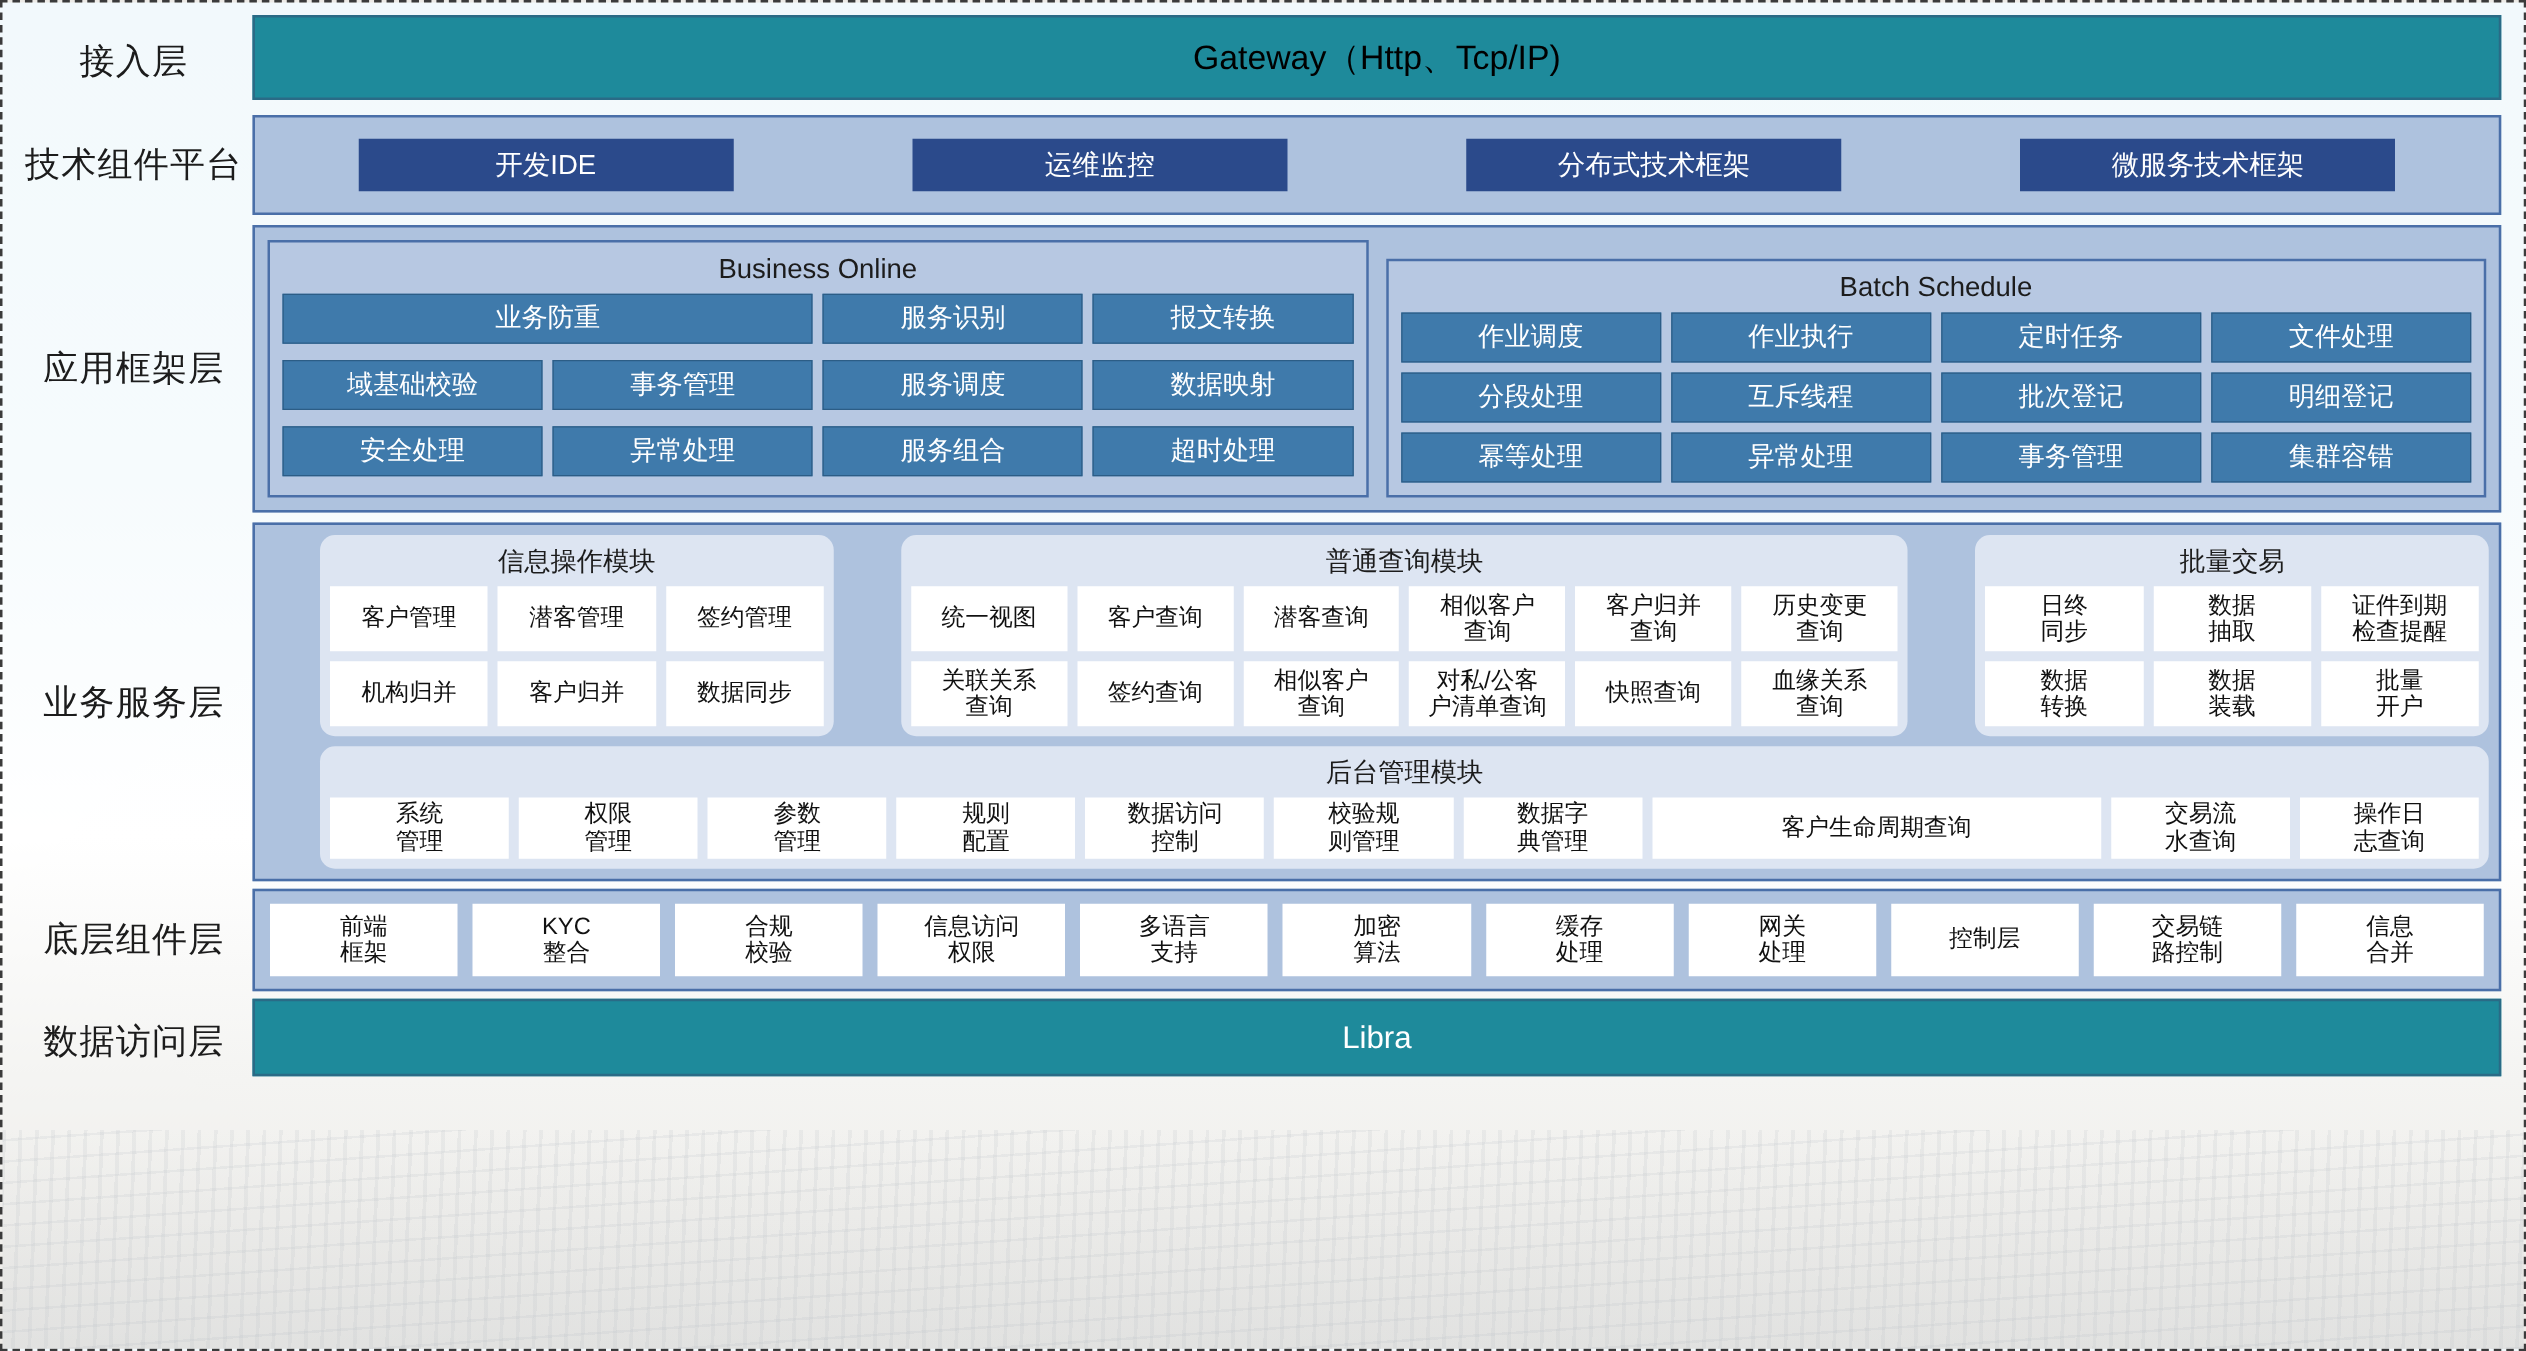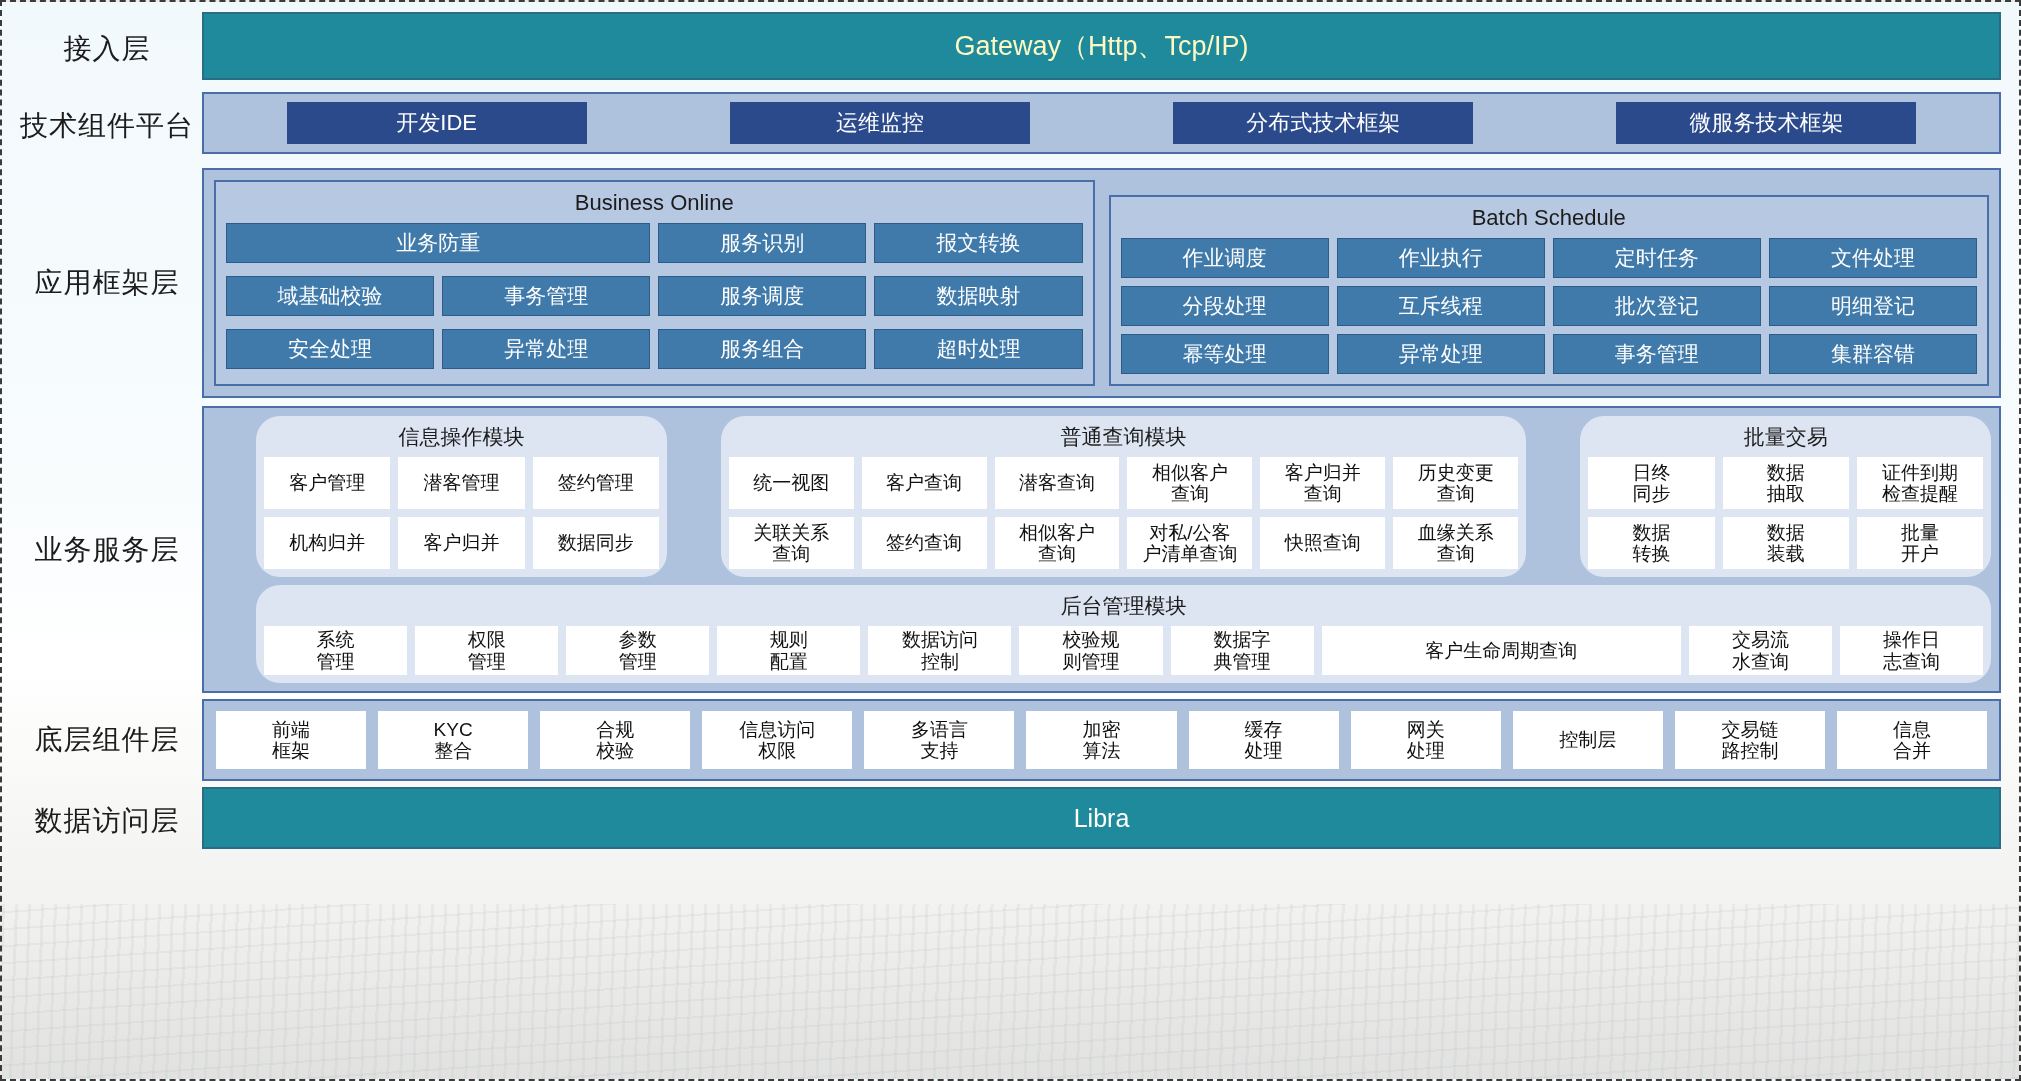--- a/index.html
+++ b/index.html
@@ -45,28 +45,28 @@
     letter-spacing: 1px;
     white-space: nowrap;
   }
   .body { flex: 1 1 auto; display: flex; }
 
   
   .gateway {
     flex: 1; height: 68px;
     background: #1e8a9b;
     border: 2px solid #2a6b86;
-    color: #fef9c3;
+    color: #000000;
     display: flex; align-items: center; justify-content: center;
     font-size: 27px;
   }
 
   
   .techband {
-    flex: 1; height: 62px;
+    flex: 1; height: 80px;
     background: #aec2de;
     border: 2px solid #4a6fa8;
     display: flex; align-items: center; justify-content: space-around;
     padding: 0 28px;
     gap: 34px;
   }
   .techbox {
     flex: 1 1 0; height: 42px;
     background: #2b4a8b;
     color: #fff;
@@ -113,21 +113,21 @@
     flex: 1;
     background: #aec2de;
     border: 2px solid #4a6fa8;
     display: flex; flex-direction: column;
     gap: 8px;
     padding: 8px;
   }
   .svcrow { display: flex; gap: 10px; flex: 1; }
   .modcard {
     background: #dde5f2;
-    border-radius: 24px;
+    border-radius: 12px;
     padding: 4px 8px 8px 8px;
     display: flex; flex-direction: column; margin-left: 44px;
   }
   .mod-title {
     text-align: center;
     font-size: 21px;
     color: #1c1c1c;
     padding: 3px 0 6px 0;
   }
   .cellwhite {

